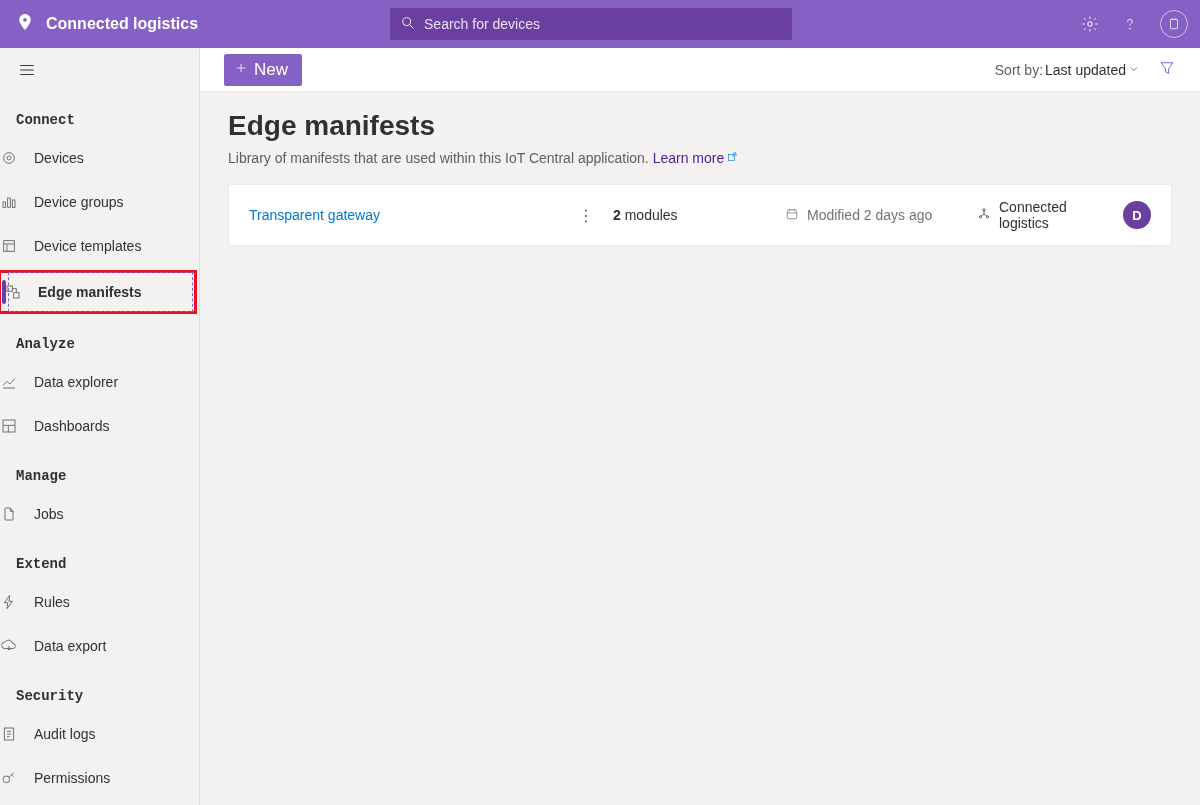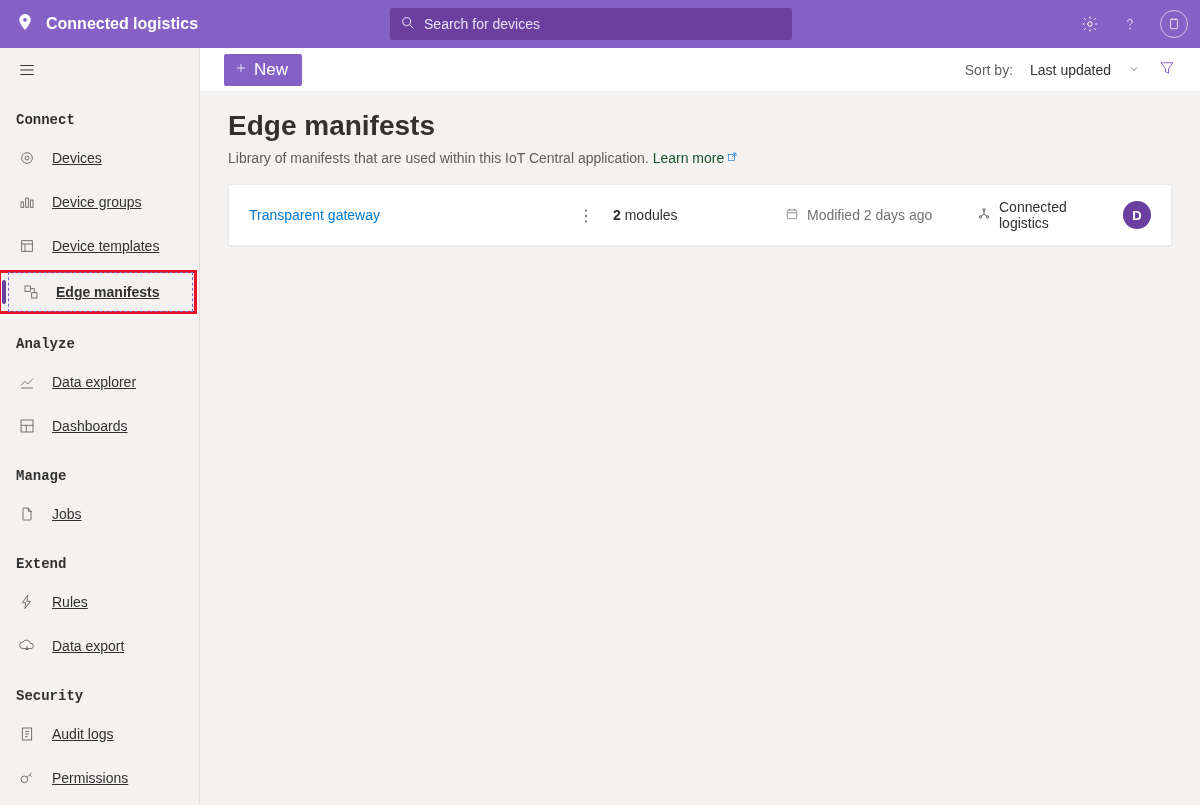--- a/index.html
+++ b/index.html
@@ -13,39 +13,39 @@
 .header .search input { background: transparent; border: none; outline: none; color: #fff; font-size: 14px; flex: 1; }
 .header .search input::placeholder { color: #e8e0f2; }
 .header .actions { margin-left: auto; display: flex; align-items: center; gap: 20px; }
 .header .actions .ico { width: 20px; height: 20px; display: flex; align-items: center; justify-content: center; cursor: pointer; }
 .header .avatar-ring { width: 28px; height: 28px; border: 1px solid #d0c0e6; border-radius: 50%; display: flex; align-items: center; justify-content: center; font-size: 11px; cursor: pointer; }
 
 .body { display: flex; height: calc(805px - 48px); }
 .sidebar { width: 200px; background: #f3f2f1; border-right: 1px solid #e1dfdd; overflow-y: auto; padding-bottom: 20px; }
 .hamburger { height: 44px; display: flex; align-items: center; padding-left: 18px; cursor: pointer; }
 .nav-section { font-weight: 600; padding: 20px 16px 8px; font-size: 14px; font-family: Liberation Mono, monospace; }
-.nav-item { height: 44px; display: flex; align-items: center; padding-left: 18px; gap: 16px; cursor: pointer; font-size: 14px; text-decoration: underline; }
+.nav-item { height: 44px; display: flex; align-items: center; gap: 16px; cursor: pointer; font-size: 14px; }
 .nav-item .nav-ico { width: 18px; height: 18px; display: flex; align-items: center; justify-content: center; color: #605e5c; }
 .nav-item.active-wrap { position: relative; margin: 2px 4px; }
 .highlight-box { position: absolute; inset: 0 -2px 0 -6px; border: 3px solid #e81123; pointer-events: none; }
 .dashed-inner { position: absolute; inset: 2px 2px 2px 4px; border: 1px dashed #8661c5; pointer-events: none; }
 .purple-tab { position: absolute; left: -2px; top: 10px; bottom: 10px; width: 4px; background: #6b3fa0; border-radius: 2px; }
 .nav-item.active { font-weight: 600; }
 
 .main { flex: 1; background: #f3f2f1; display: flex; flex-direction: column; }
 .toolbar { height: 44px; background: #fff; border-bottom: 1px solid #edebe9; display: flex; align-items: center; padding: 0 24px; }
 .new-btn { background: #8661c5; color: #fff; border: none; height: 32px; padding: 0 14px 0 10px; border-radius: 2px; font-size: 17px; display: flex; align-items: center; gap: 6px; cursor: pointer; }
-.sort-group { margin-left: auto; display: flex; align-items: center; gap: 17px; cursor: pointer; }
+.sort-group { margin-left: auto; display: flex; align-items: center; gap: 2px; cursor: pointer; }
 .sort-group .lbl { color: #605e5c; }
 .filter-ico { margin-left: 18px; color: #8661c5; cursor: pointer; }
 
 .content { padding: 18px 28px; }
 .page-title { font-size: 28px; font-weight: 600; margin-bottom: 8px; }
 .page-sub { color: #605e5c; margin-bottom: 18px; }
-.page-sub a { color: #14532d; text-decoration: none; }
+.page-sub a { color: #4c1d95; text-decoration: none; }
 .ext-icon { display: inline-block; vertical-align: text-bottom; color: #0078d4; margin-left: 2px; }
 
 .card { background: #fff; border: 1px solid #edebe9; border-radius: 2px; box-shadow: 0 1px 2px rgba(0,0,0,0.05); display: flex; align-items: center; padding: 14px 20px; gap: 12px; }
 .card .name { color: #0078d4; font-weight: 400; width: 310px; cursor: pointer; }
 .card .menu-dots { width: 30px; color: #605e5c; cursor: pointer; text-align: center; font-size: 16px; }
 .card .modules { width: 160px; }
 .card .modules .num { font-weight: 600; }
 .card .modified { width: 180px; display: flex; align-items: flex-start; gap: 8px; color: #737373; }
 .card .org { display: flex; align-items: center; gap: 8px; flex: 1; }
 .card .avatar { width: 28px; height: 28px; border-radius: 50%; background: #6b3fa0; color: #fff; display: flex; align-items: center; justify-content: center; font-weight: 600; font-size: 13px; margin-left: 12px; }

